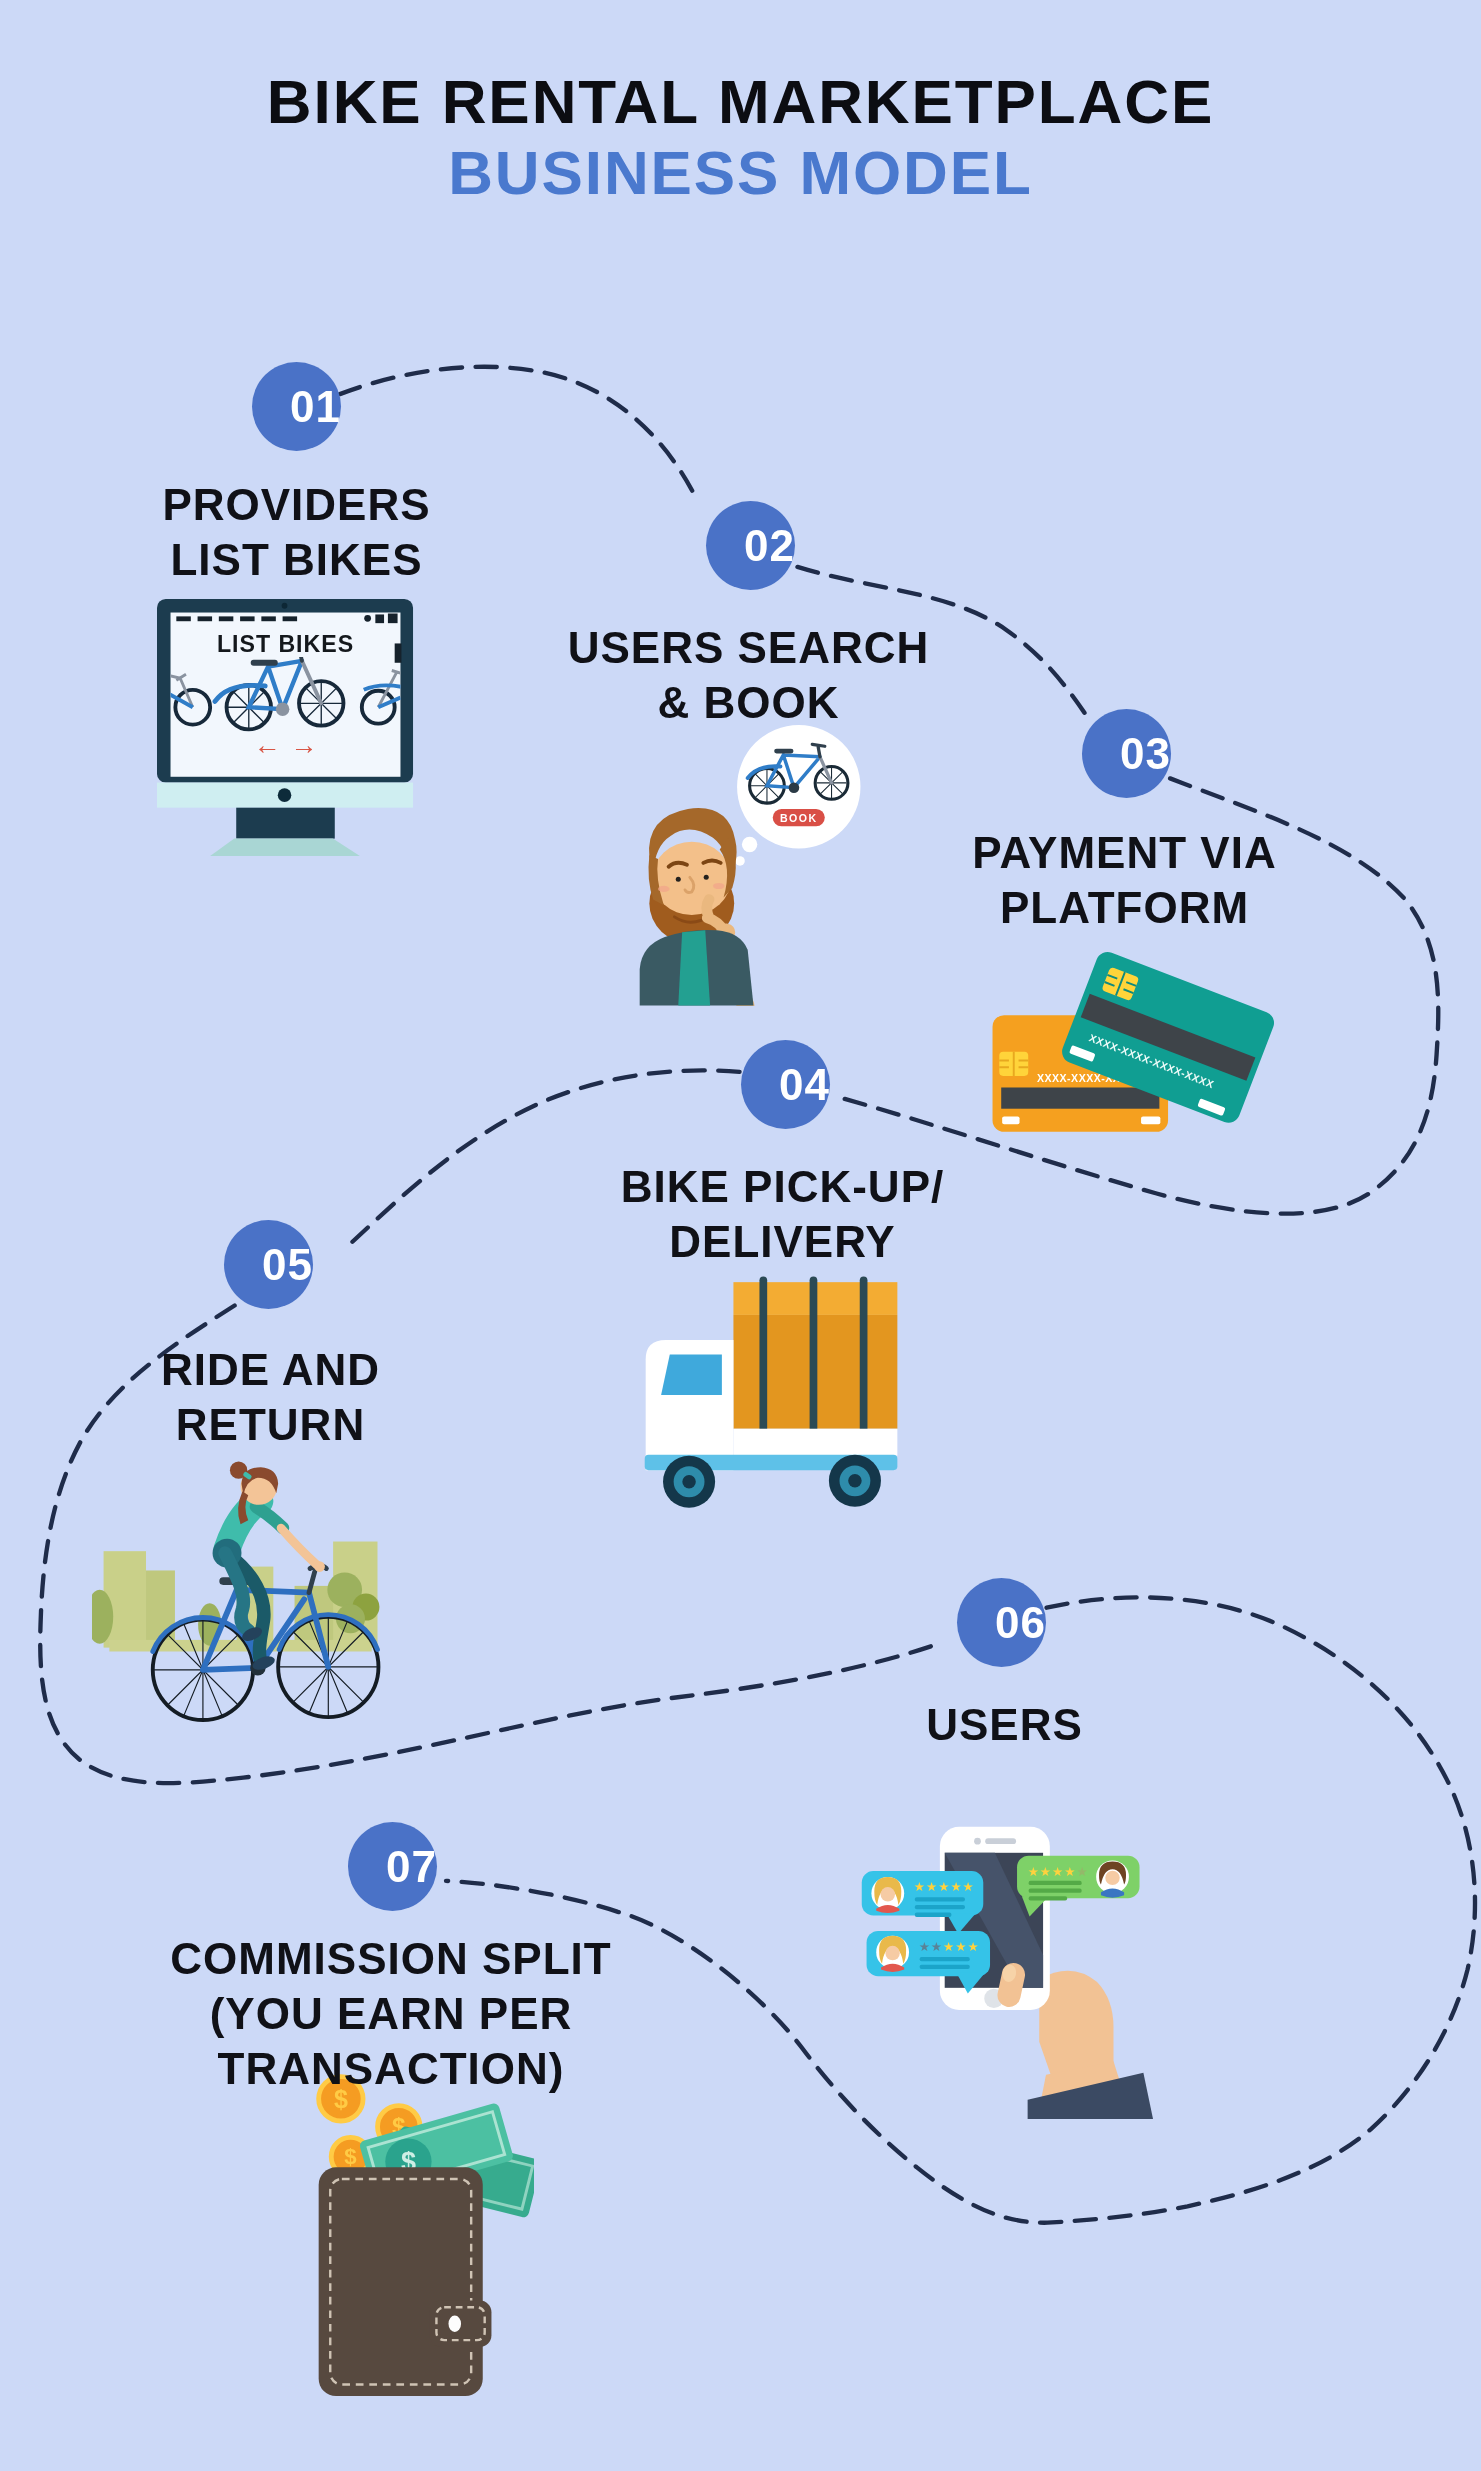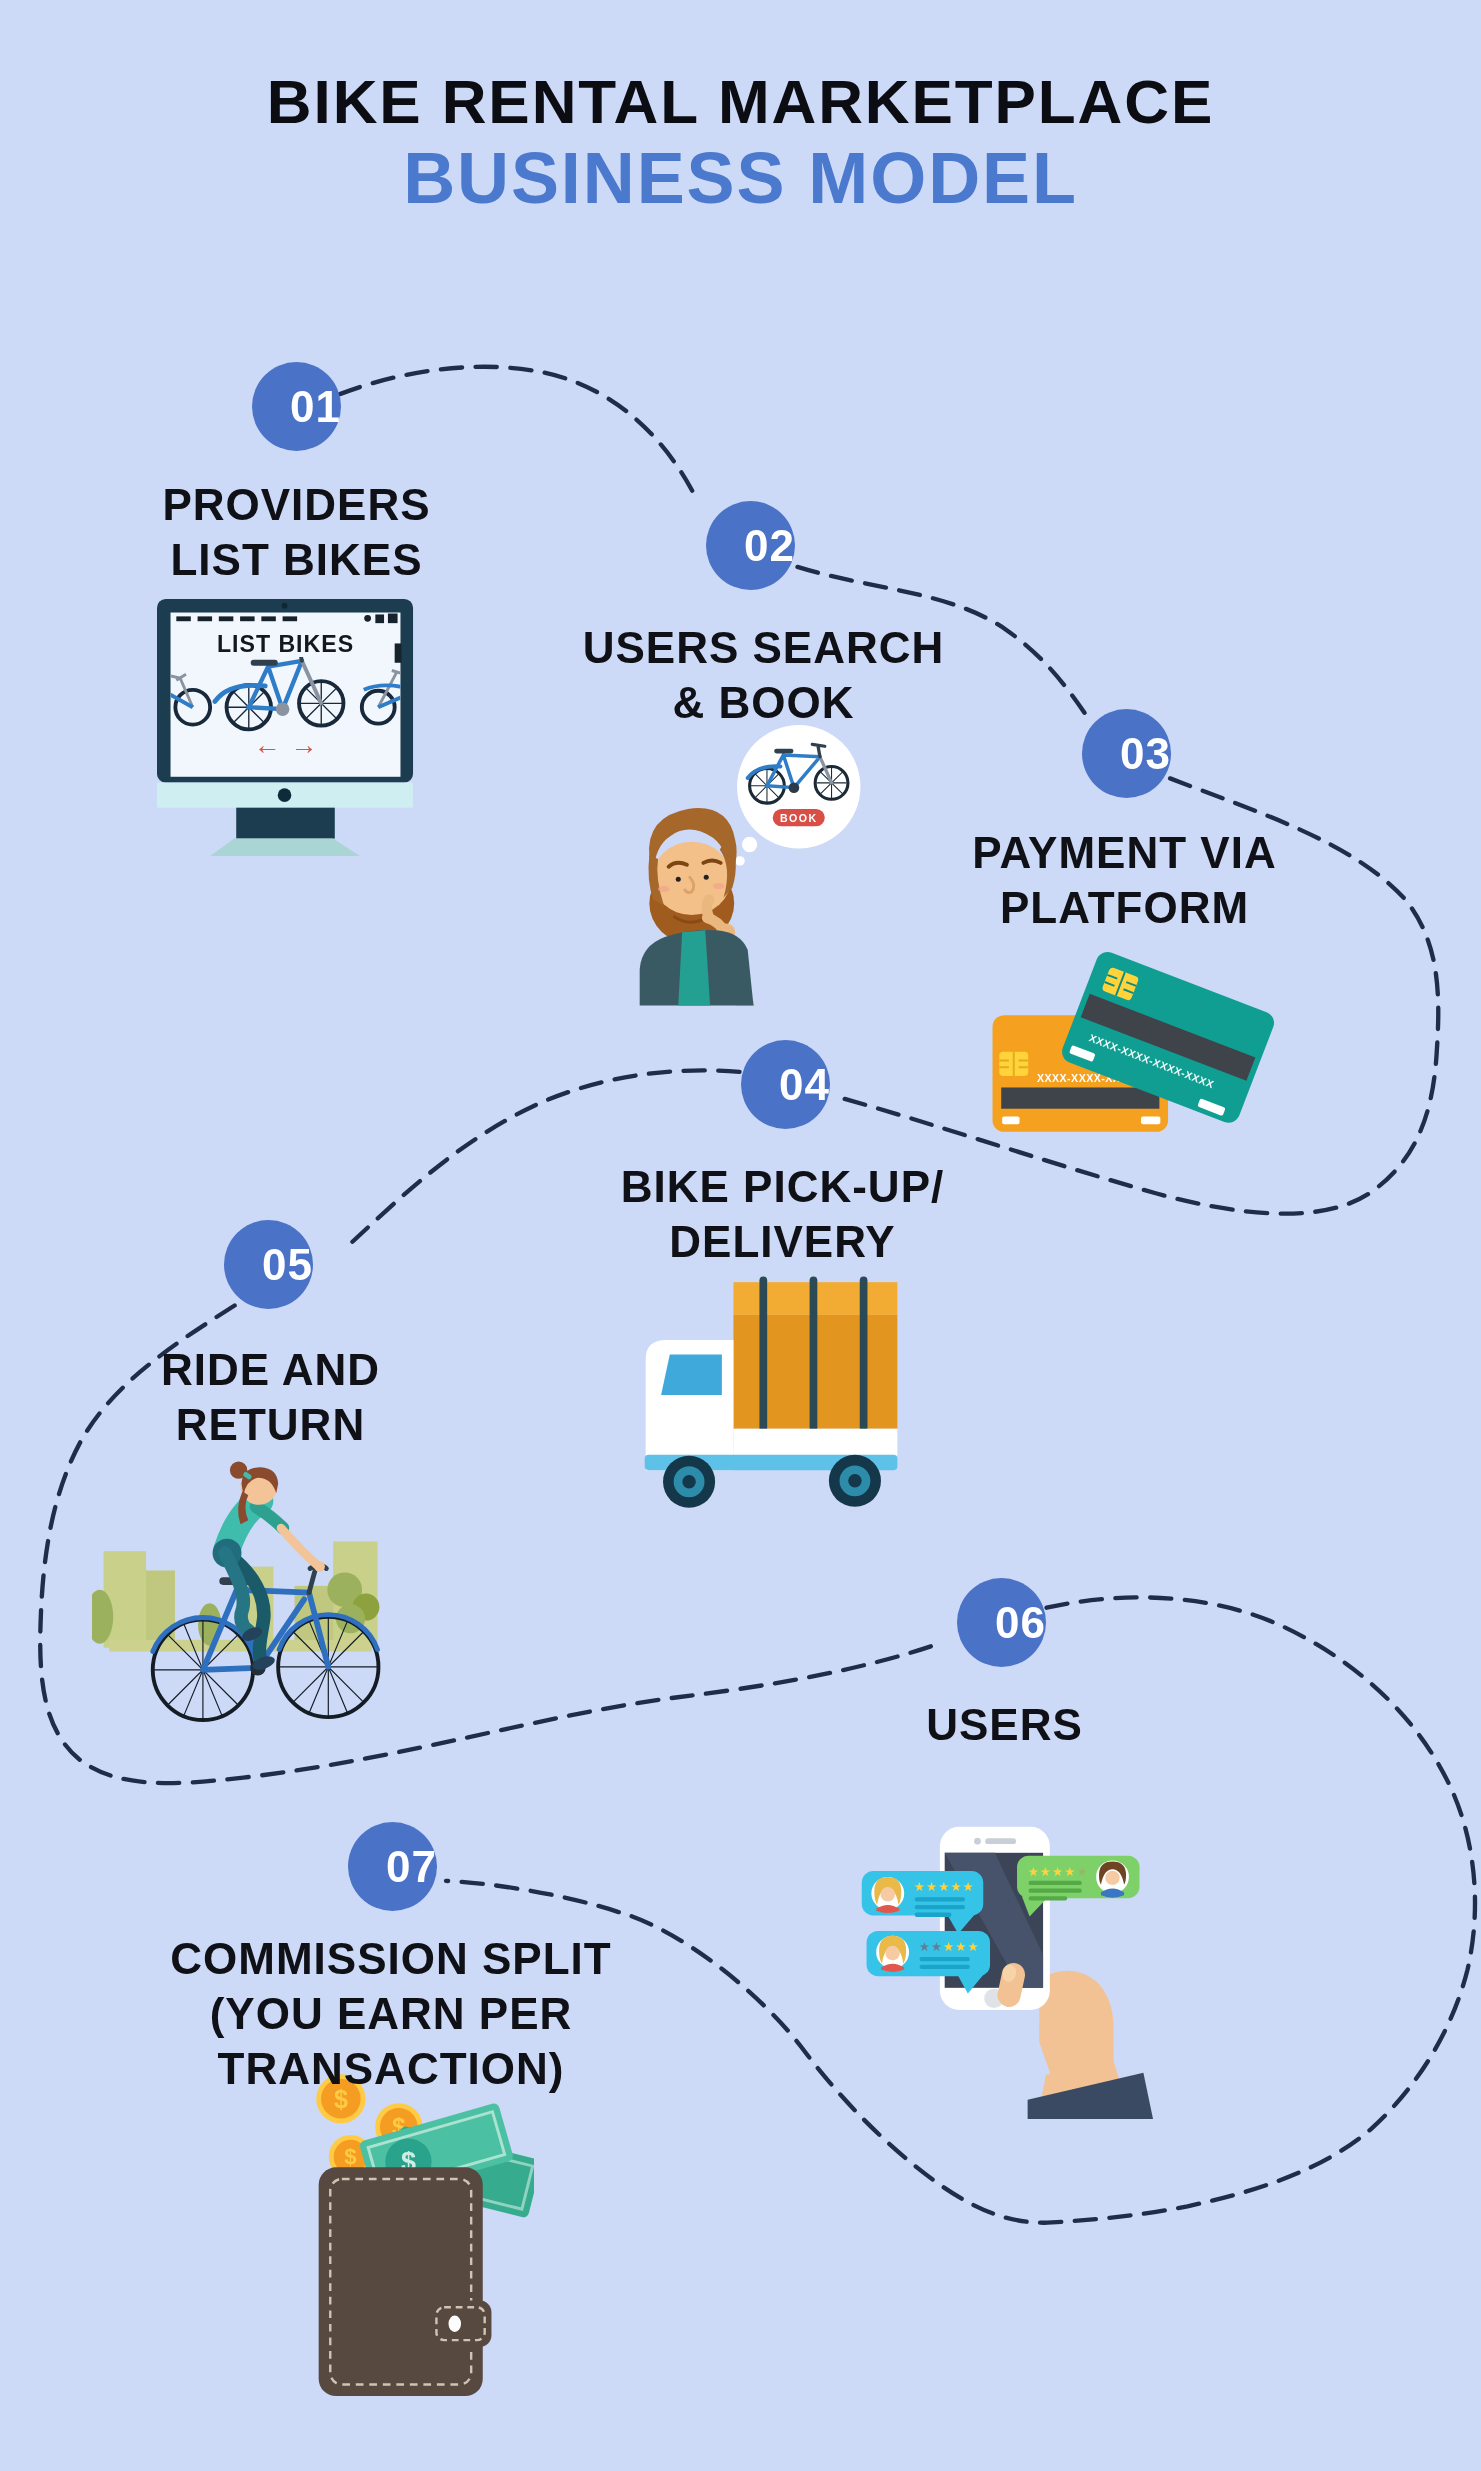--- a/index.html
+++ b/index.html
@@ -8,21 +8,21 @@
     background:#ccd9f7;overflow:hidden;
     font-family:"Liberation Sans",sans-serif;
   }
   .canvas svg text{font-family:"Liberation Sans",sans-serif;}
   .title1{
     position:absolute;top:66px;left:0;width:100%;text-align:center;
     font-size:62px;font-weight:bold;letter-spacing:1.9px;color:#0c0d12;white-space:nowrap;
   }
   .title2{
     position:absolute;top:137px;left:0;width:100%;text-align:center;
-    font-size:72px;font-weight:bold;letter-spacing:1.9px;color:#4a79ce;white-space:nowrap;
+    font-size:62px;font-weight:bold;letter-spacing:1.9px;color:#4a79ce;white-space:nowrap;
   }
   .connector{position:absolute;left:0;top:0;z-index:1;}
   .badge{
     position:absolute;width:89px;height:89px;border-radius:50%;
     background:#4a72c7;color:#ffffff;display:flex;align-items:center;justify-content:flex-end;
     font-size:44px;font-weight:bold;z-index:3;letter-spacing:1px;
   }
   .step-label{
     position:absolute;text-align:center;font-weight:bold;font-size:44px;line-height:55px;
     color:#101117;letter-spacing:1px;z-index:3;white-space:nowrap;
@@ -73,21 +73,21 @@
     <span>06</span>
     </div>
   <div class="badge" style="left:348px;top:1822px">
     <span>07</span>
     </div>
 
   <div class="step-label" style="left:55px;top:477px;width:483px">
     <div>PROVIDERS</div>
     <div>LIST BIKES</div>
   </div>
-  <div class="step-label" style="left:522px;top:620px;width:483px">
+  <div class="step-label" style="left:507px;top:620px;width:483px">
     <div>USERS SEARCH</div>
     <div>&amp; BOOK</div>
   </div>
   <div class="step-label" style="left:883px;top:825px;width:483px">
     <div>PAYMENT VIA</div>
     <div>PLATFORM</div>
   </div>
   <div class="step-label" style="left:541px;top:1159px;width:483px">
     <div>BIKE PICK-UP/</div>
     <div>DELIVERY</div>

